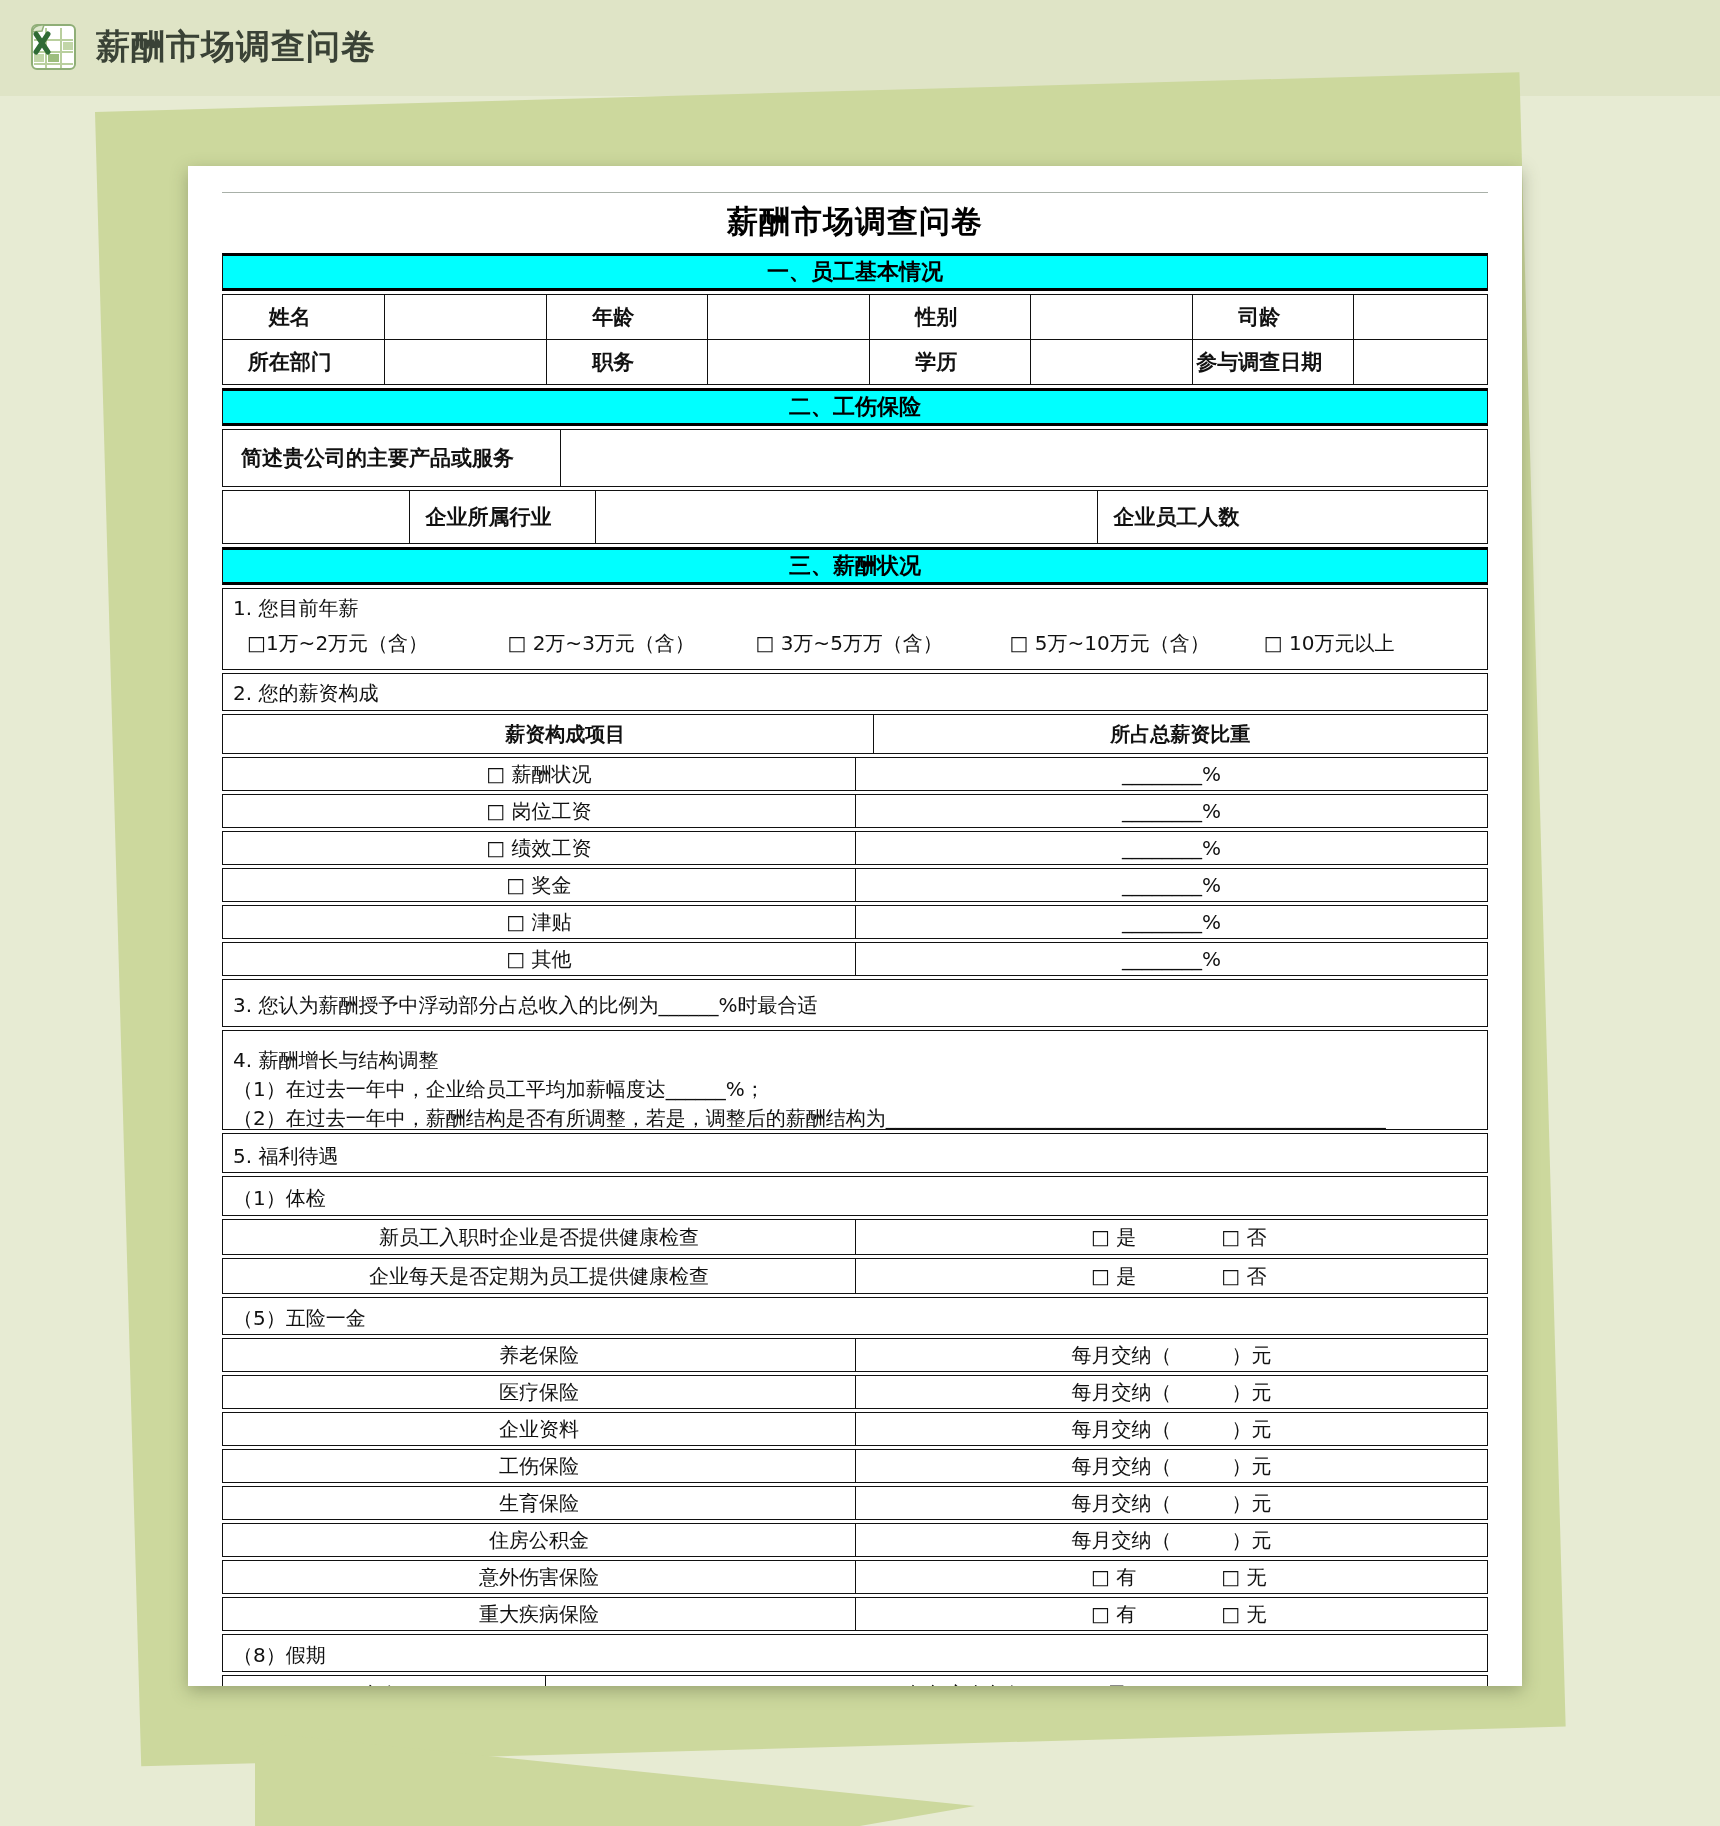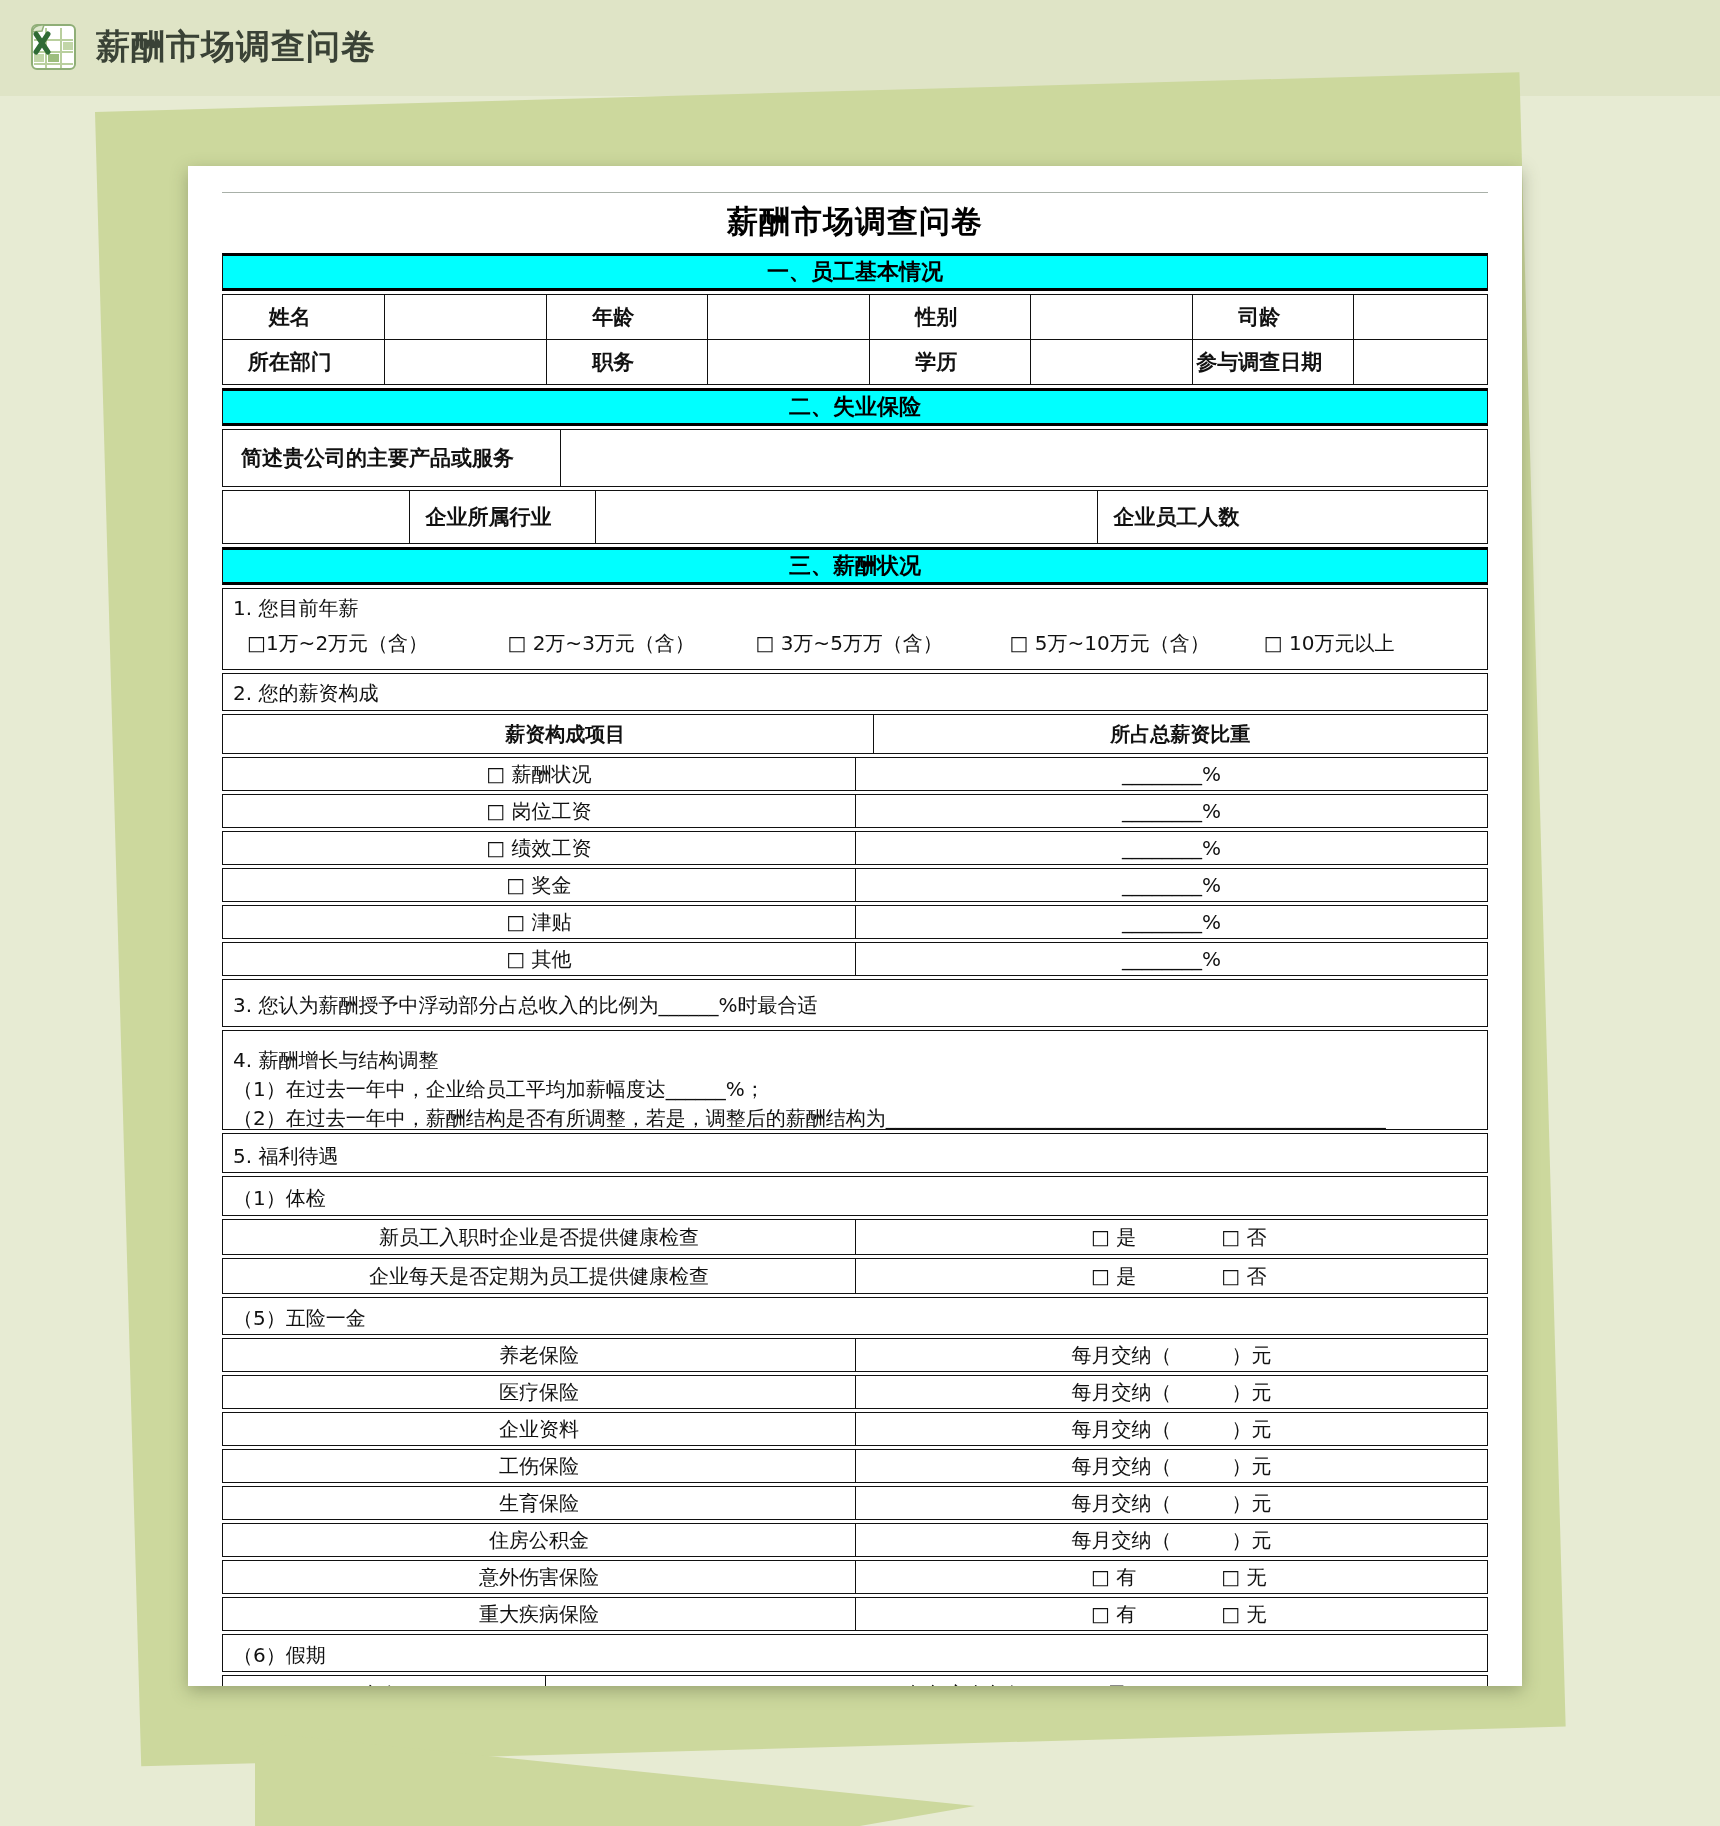--- a/index.html
+++ b/index.html
@@ -123,21 +123,21 @@
         <div class="gcell" style="width:12.5%"></div>
         <div class="gcell" style="width:12.5%">职务</div>
         <div class="gcell" style="width:12.5%"></div>
         <div class="gcell" style="width:12.5%">学历</div>
         <div class="gcell" style="width:12.5%"></div>
         <div class="gcell" style="width:12.5%">参与调查日期</div>
         <div class="gcell" style="width:12.5%"></div>
       </div>
     </div>
 
-    <div class="bar">二、失业保险</div>
+    <div class="bar">二、工伤保险</div>
 
     <div class="gridbox">
       <div class="grow h56">
         <div class="gcell" style="width:25%">简述贵公司的主要产品或服务</div>
         <div class="gcell" style="width:75%"></div>
       </div>
     </div>
 
     <div class="gridbox">
       <div class="grow h52">
@@ -258,21 +258,21 @@
       </div>
     </div>
     <div class="drow split" style="height:34px">
       <div class="lcol">重大疾病保险</div>
       <div class="rcol" style="padding-left:235px; gap:85px">
         <span>□ 有</span>
         <span>□ 无</span>
       </div>
     </div>
     <div class="drow" style="height:38px">
-      <div class="qpad" style="padding-top:7px">（6）假期</div>
+      <div class="qpad" style="padding-top:7px">（8）假期</div>
     </div>
     <div class="drow split holiday" style="height:38px">
       <div class="lcol">年假</div>
       <div class="rcol center">每年享有年假________天</div>
     </div>
 
   </div>
 </div>
 
 </body></html>

